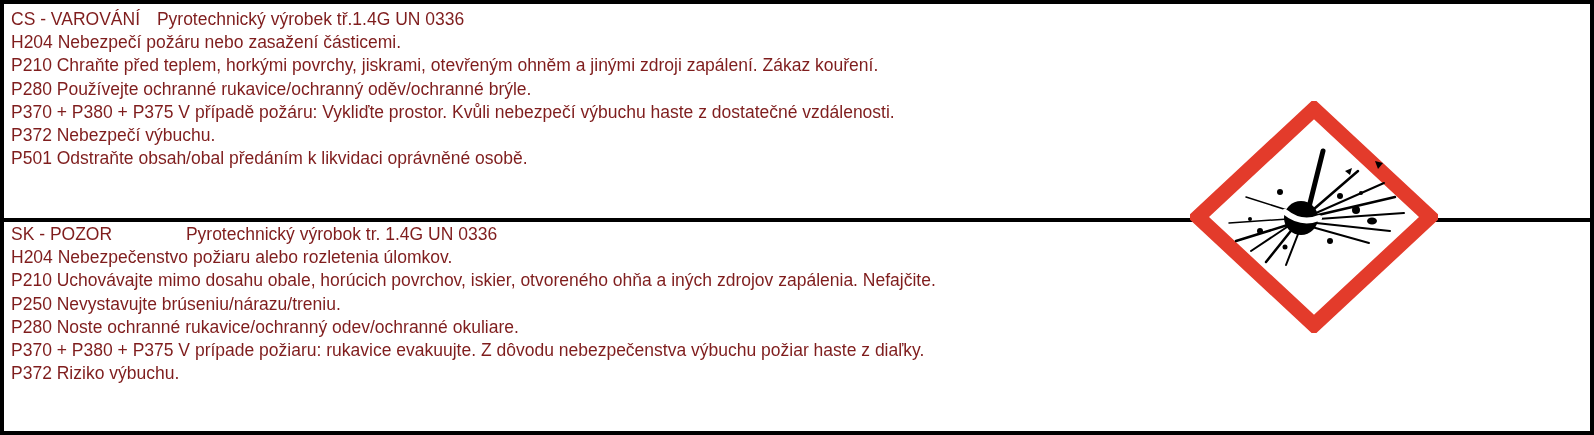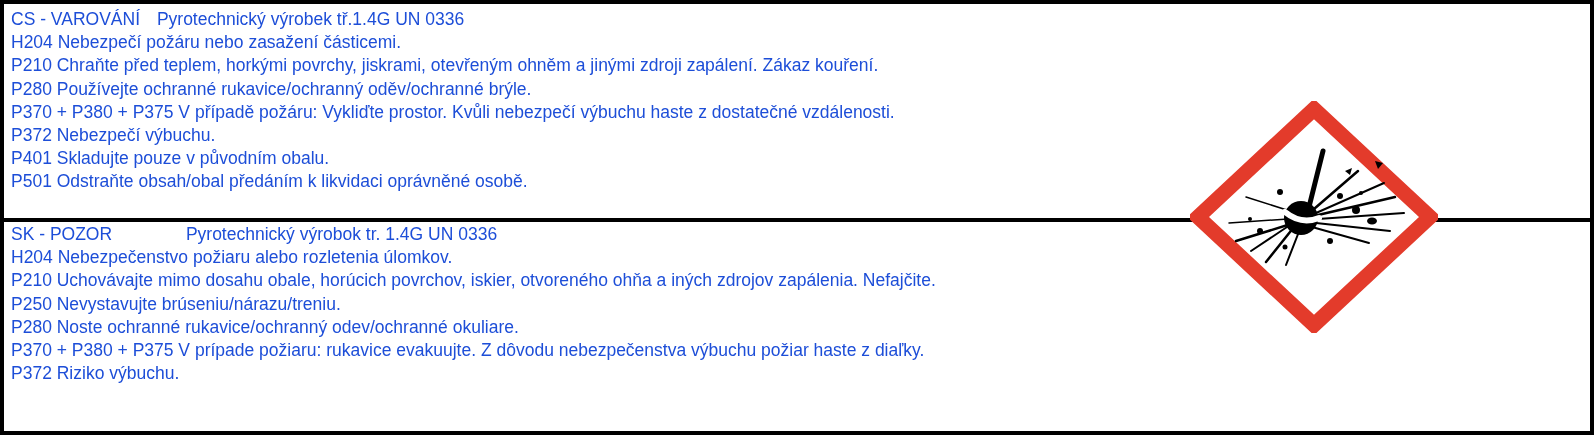--- a/index.html
+++ b/index.html
@@ -10,21 +10,21 @@
   .label-frame {
     position: relative;
     width: 1594px;
     height: 435px;
     box-sizing: border-box;
     border: 4px solid #000000;
     background: #ffffff;
     font-family: "Liberation Sans", "DejaVu Sans", sans-serif;
     font-size: 17.5px;
     line-height: 23.2px;
-    color: #1d4ed8;
+    color: #7f1d1d;
     overflow: hidden;
   }
   .section {
     position: absolute;
     left: 7px;
     right: 4px;
     white-space: nowrap;
   }
   .section-cs { top: 4px; }
   .section-sk { top: 219px; }
@@ -63,21 +63,20 @@
   <div class="section section-cs">
     <div class="line">
       <span class="sig sig-cs">CS - VAROVÁNÍ</span>
       <span>Pyrotechnický výrobek tř.1.4G UN 0336</span>
     </div>
     <div class="line">H204 Nebezpečí požáru nebo zasažení částicemi.</div>
     <div class="line">P210 Chraňte před teplem, horkými povrchy, jiskrami, otevřeným ohněm a jinými zdroji zapálení. Zákaz kouření.</div>
     <div class="line">P280 Používejte ochranné rukavice/ochranný oděv/ochranné brýle.</div>
     <div class="line">P370 + P380 + P375 V případě požáru: Vykliďte prostor. Kvůli nebezpečí výbuchu haste z dostatečné vzdálenosti.</div>
     <div class="line">P372 Nebezpečí výbuchu.</div>
-    <div class="line">P401 Skladujte pouze v původním obalu.</div>
     <div class="line">P501 Odstraňte obsah/obal předáním k likvidaci oprávněné osobě.</div>
   </div>
 
   <div class="divider"></div>
 
   <div class="section section-sk">
     <div class="line">
       <span class="sig sig-sk">SK - POZOR</span>
       <span>Pyrotechnický výrobok tr. 1.4G UN 0336</span>
     </div>

